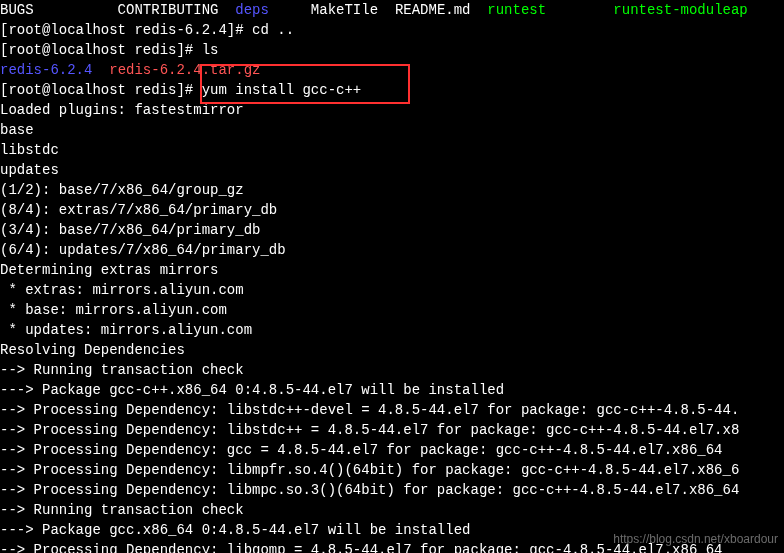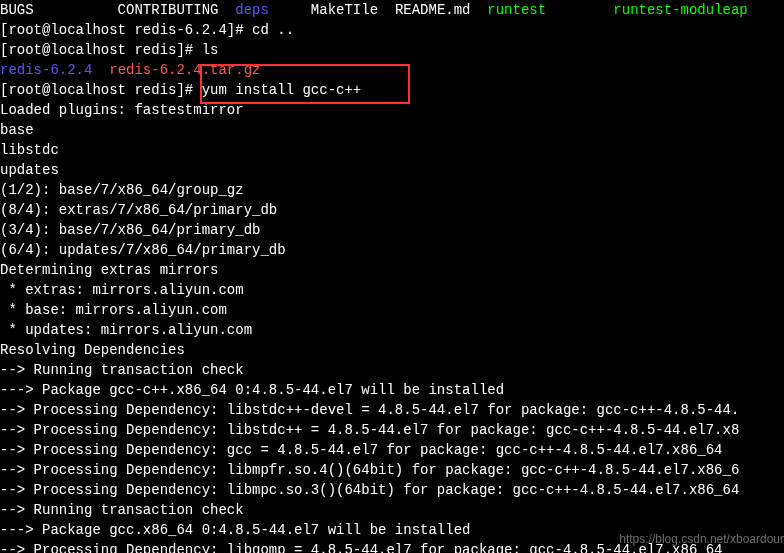--- a/index.html
+++ b/index.html
@@ -27,21 +27,21 @@
     .red { color: #ff5555; }
     .white { color: #ffffff; }
     .highlight {
       position: absolute;
       border: 2px solid #ff3030;
       pointer-events: none;
     }
     .watermark {
       position: absolute;
       bottom: 4px;
-      right: 0;
+      right: 6px;
       color: #999;
       font-size: 12px;
       font-family: Arial, sans-serif;
       opacity: 0.7;
     }
   </style>
 </head>
 <body>
 
 <div id="terminal">

